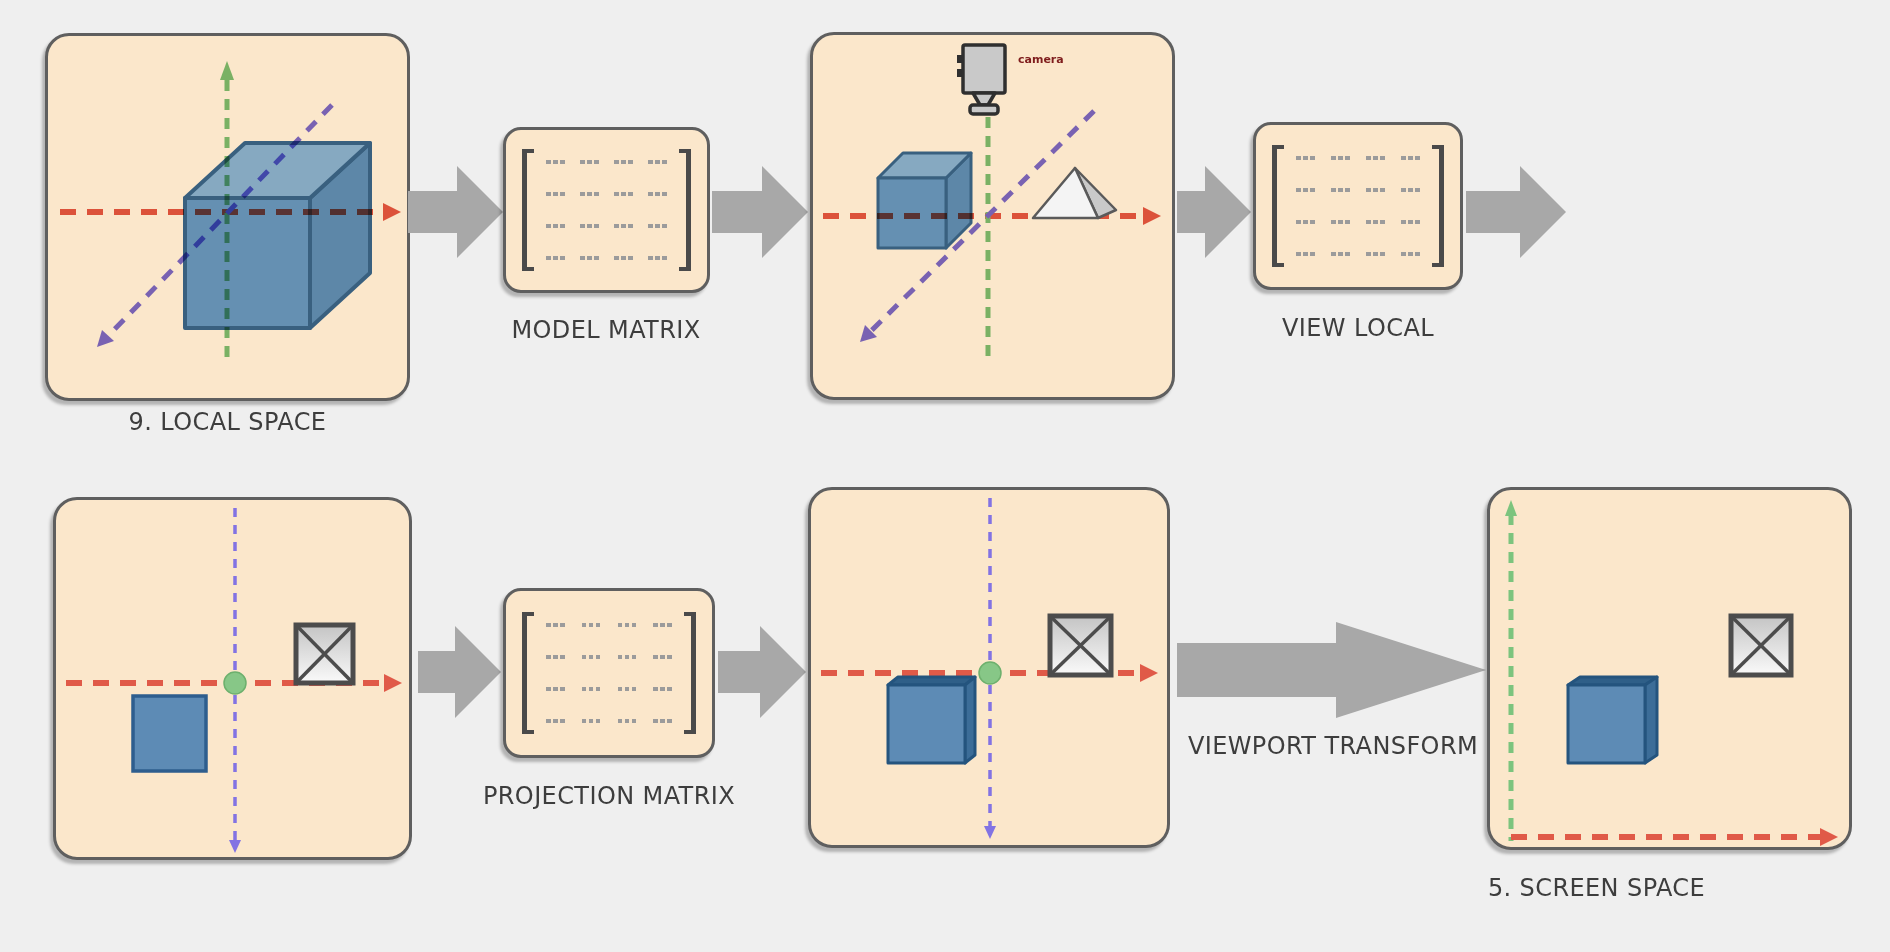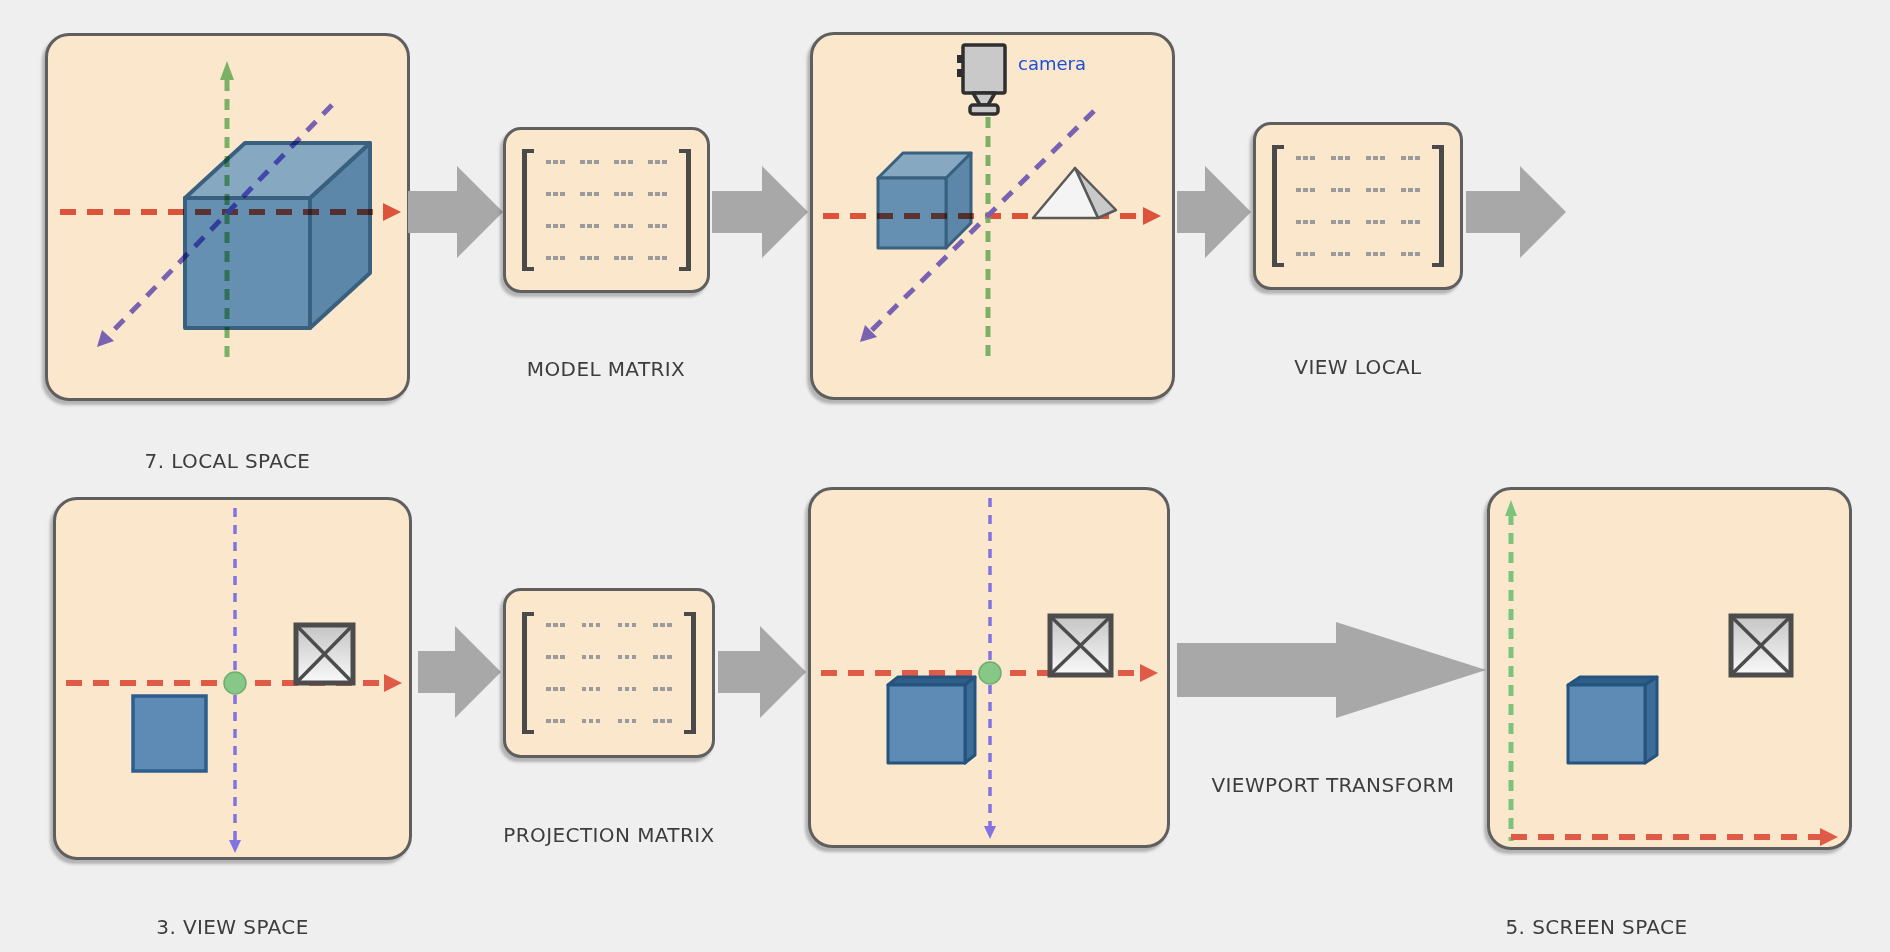--- a/index.html
+++ b/index.html
@@ -11,35 +11,35 @@
     --crossbox-border:#4c4c4c; --origin-dot:#87c787;
     --label-text:#3d3d3d; --matrix-dot:#9b9b9b; --bracket:#4a4a4a;
     --camera-fill:#c9c9c9; --camera-stroke:#2f2f2f;
   }
   html,body{margin:0;padding:0;}
   .canvas{position:relative;width:1890px;height:952px;background:var(--page-bg);
     overflow:hidden;font-family:"DejaVu Sans","Liberation Sans",sans-serif;}
   .panel{position:absolute;background:var(--panel-fill);border:3px solid var(--panel-border);
     border-radius:24px;box-shadow:-3px 4px 3px rgba(0,0,0,0.25);box-sizing:border-box;}
   .panel svg{position:absolute;left:0;top:0;}
-  .lbl{position:absolute;font-size:20px;color:var(--label-text);text-align:center;
-    letter-spacing:0.4px;white-space:nowrap;margin-top:41px;}
+  .lbl{position:absolute;font-size:24px;color:var(--label-text);text-align:center;
+    letter-spacing:0.4px;white-space:nowrap;}
   .matrix-box{position:absolute;display:flex;align-items:center;background:var(--panel-fill);
     border:3px solid var(--panel-border);border-radius:18px;
     box-shadow:-3px 4px 3px rgba(0,0,0,0.25);box-sizing:border-box;padding:0 16px;}
   .bracket{width:12px;height:122px;box-sizing:border-box;border:0 solid var(--bracket);}
   .bracket.left{border-left-width:5px;border-top-width:4px;border-bottom-width:4px;}
   .bracket.right{border-right-width:5px;border-top-width:4px;border-bottom-width:4px;}
   .matrix-grid{flex:1;display:grid;grid-template-columns:repeat(4,auto);
     justify-content:space-between;align-content:space-between;height:100px;margin:0 12px;}
   .mcell{display:flex;column-gap:2.5px;align-items:center;height:4px;}
   .mdot{width:4.5px;height:3.5px;background:var(--matrix-dot);}
   .garrow{position:absolute;}
   .garrow polygon{fill:var(--arrow-gray);}
-  .camera-text{position:absolute;font-size:18px;font-weight:400;color:#1d4ed8;}
+  .camera-text{position:absolute;font-size:11px;font-weight:700;color:#7f1d1d;}
 </style>
 </head>
 <body>
 
 <div class="canvas">
 
   <div class="panel" style="left:45px;top:33px;width:365px;height:368px;">
     <svg width="359" height="362" viewBox="0 0 359 362">
       <g stroke-linejoin="round">
         <polygon points="262,162 322,107 322,237 262,292" style="fill:var(--cube-side);stroke:var(--cube-border);" stroke-width="4"></polygon>
@@ -55,21 +55,21 @@
           <line x1="179" y1="44" x2="179" y2="327" style="stroke:var(--axis-green);" stroke-width="5" stroke-dasharray="11 8"></line>
           <polygon points="172,44 186,44 179,25" style="fill:var(--axis-green);"></polygon>
         </g>
         <g>
           <line x1="284" y1="69" x2="60" y2="300" style="stroke:var(--axis-purple);" stroke-width="5" stroke-dasharray="13 10"></line>
           <polygon points="49,311 54,294 66,305" style="fill:var(--axis-purple);"></polygon>
         </g>
       </g>
     </svg>
   </div>
-  <div class="lbl" style="left:45px;top:408px;width:365px;">7. LOCAL SPACE</div>
+  <div class="lbl" style="left:45px;top:408px;width:365px;">9. LOCAL SPACE</div>
 
   <svg class="garrow" style="left:408px;top:166px;" width="95" height="92">
     <polygon points="0,25 49,25 49,0 95,46 49,92 49,67 0,67"></polygon>
   </svg>
 
   <div class="matrix-box" style="left:503px;top:127px;width:207px;height:166px;">
     <div class="bracket left"></div>
     <div class="matrix-grid">
         <span class="mcell">
           <span class="mdot"></span>
@@ -309,21 +309,20 @@
       </g>
       <rect x="77" y="196" width="73" height="75" style="fill:var(--cube2-front);stroke:#2e5e8e;" stroke-width="3.5"></rect>
       <g>
         <rect x="240" y="125" width="57" height="58" fill="url(#cbg3)" style="stroke:var(--crossbox-border);" stroke-width="5"></rect>
         <line x1="240" y1="125" x2="297" y2="183" style="stroke:var(--crossbox-border);" stroke-width="3.5"></line>
         <line x1="297" y1="125" x2="240" y2="183" style="stroke:var(--crossbox-border);" stroke-width="3.5"></line>
       </g>
       <circle cx="179" cy="183" r="11" style="fill:var(--origin-dot);" stroke="#6db06d" stroke-width="1.5"></circle>
     </svg>
   </div>
-  <div class="lbl" style="left:53px;top:874px;width:359px;">3. VIEW SPACE</div>
 
   <svg class="garrow" style="left:418px;top:626px;" width="83" height="92">
     <polygon points="0,25 37,25 37,0 83,46 37,92 37,67 0,67"></polygon>
   </svg>
 
   <div class="matrix-box" style="left:503px;top:588px;width:212px;height:170px;">
     <div class="bracket left"></div>
     <div class="matrix-grid">
         <span class="mcell">
           <span class="mdot"></span>

